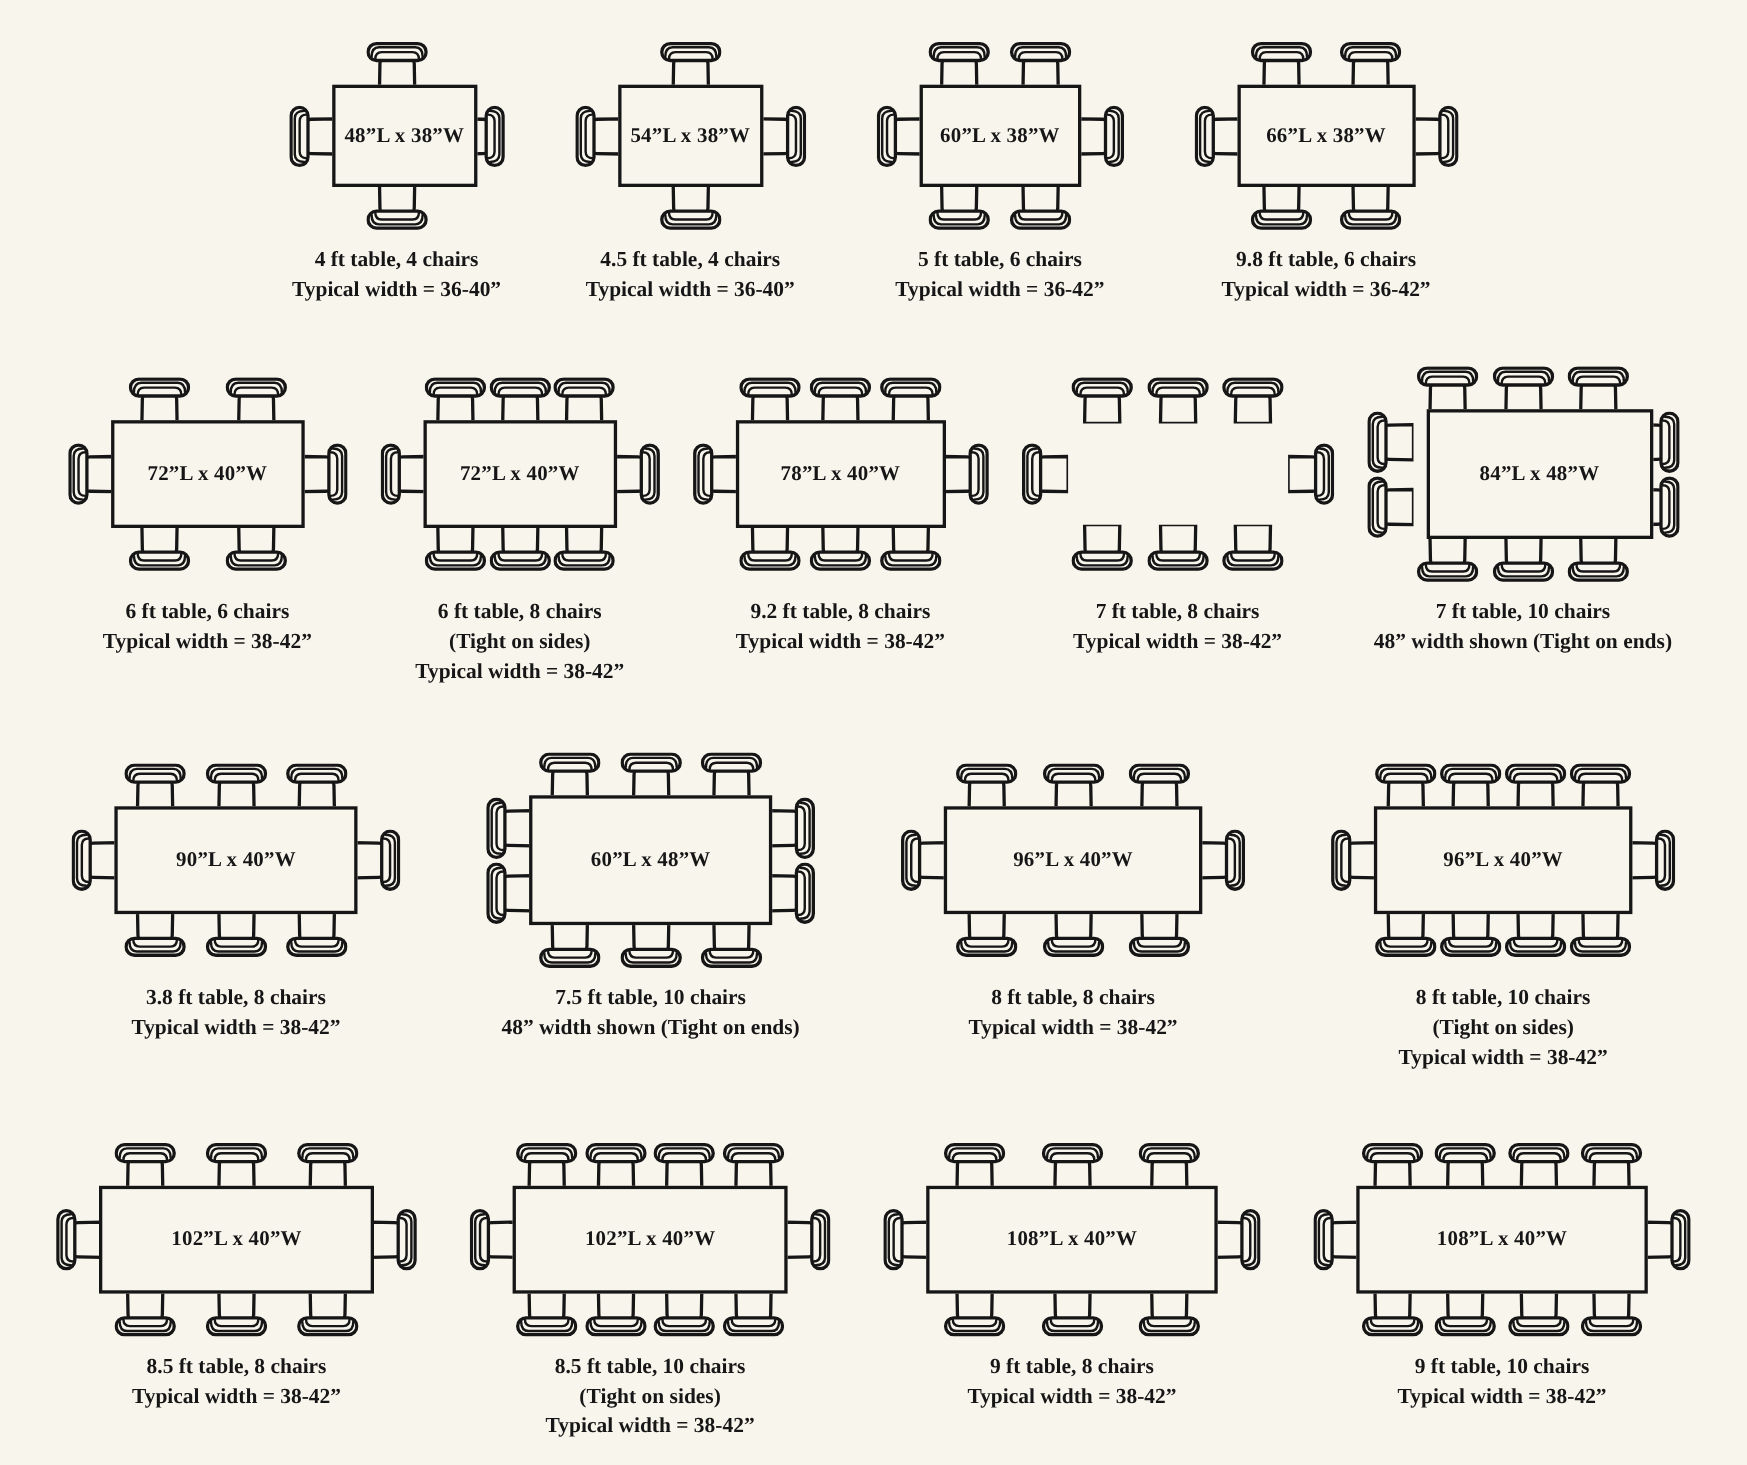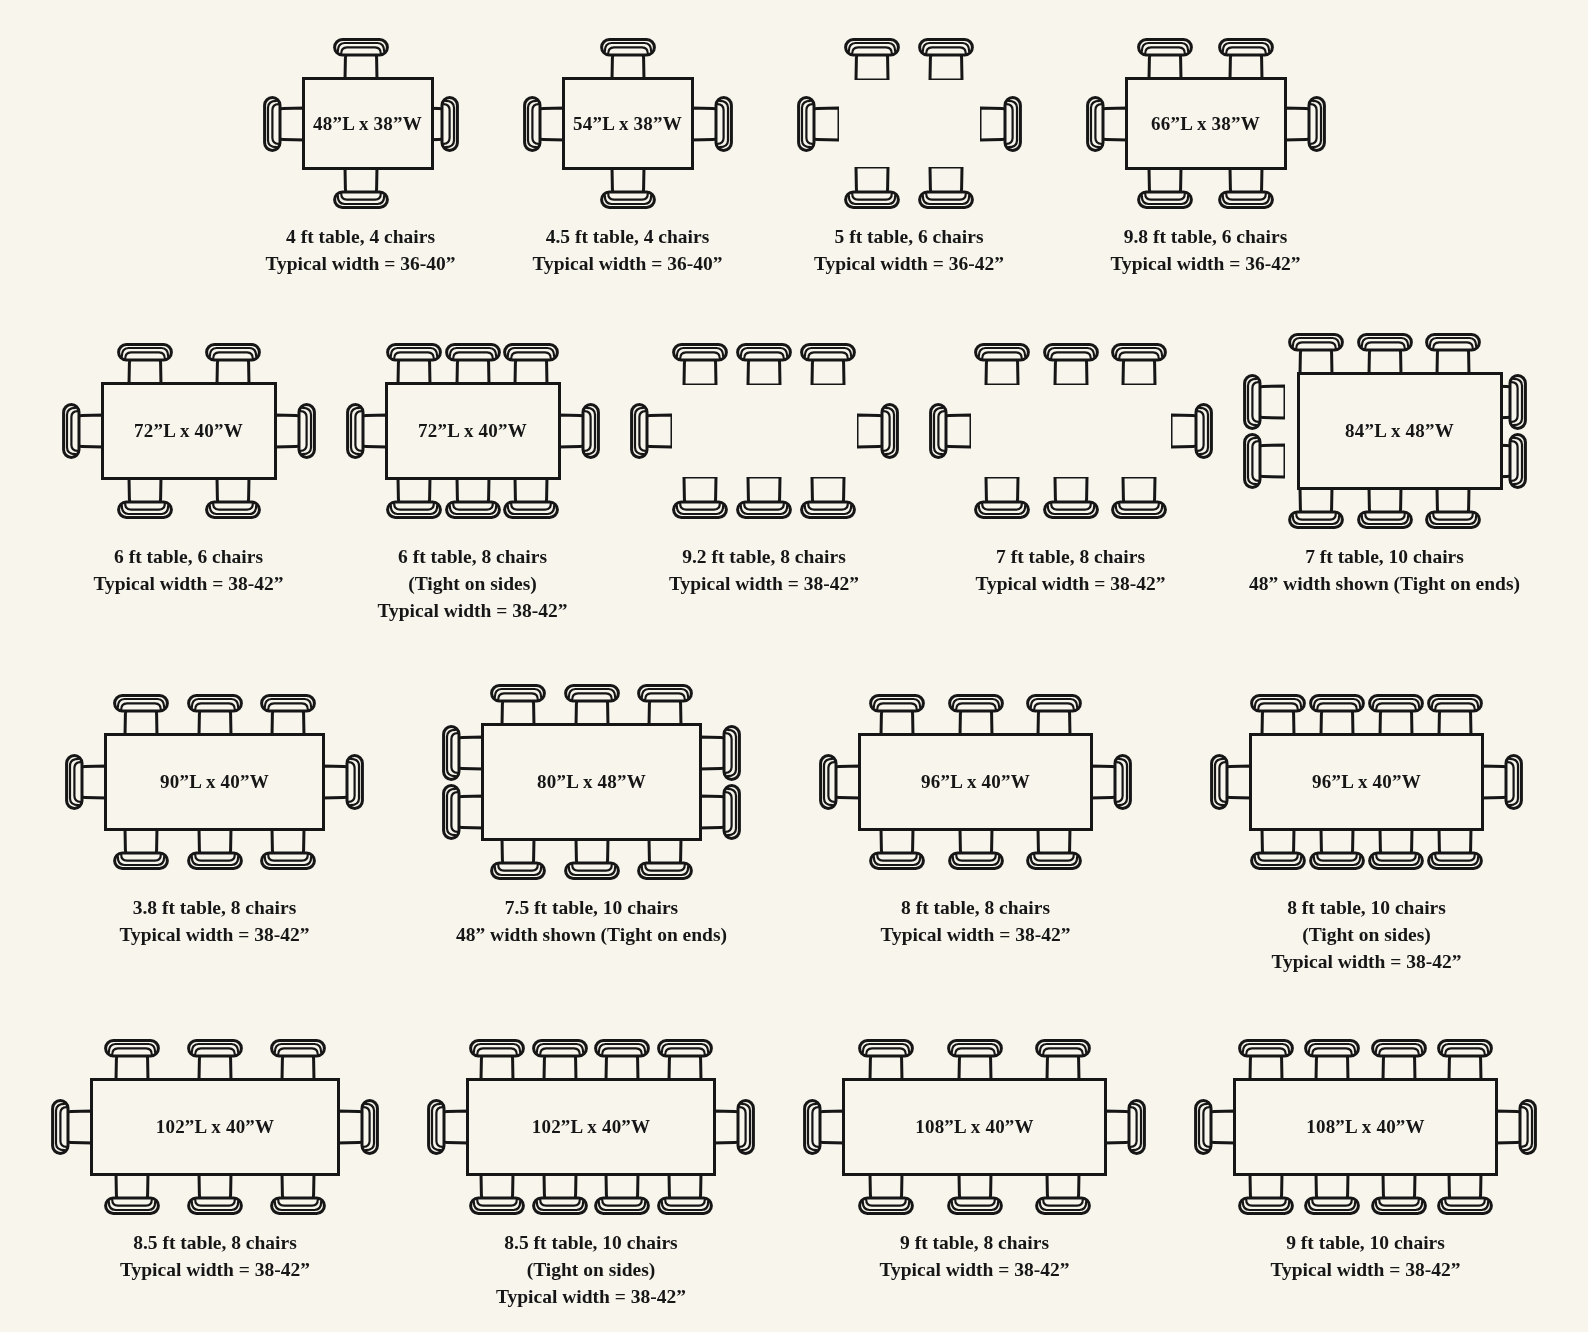--- a/index.html
+++ b/index.html
@@ -207,20 +207,23 @@
               </g>
             </svg>
             <svg viewBox="0 0 42 56" width="42" height="56" class="chair" style="top: 57.5px; left: 183px;">
               <g transform="translate(42 0) rotate(90)">
                 <path class="body" d="M12,42 L12.4,20 Q12.4,13.5 18.4,13.5 L37.6,13.5 Q43.6,13.5 43.6,20 L44,42 Z"></path>
                 <rect class="body" x="1.6" y="1.6" width="52.8" height="15.4" rx="7.7"></rect>
                 <path class="thin" d="M4.8,13.5 Q4.8,5.2 11.5,5 L44.5,5 Q51.2,5.2 51.2,13.5"></path>
                 <path class="thin" d="M8.2,15.6 Q8.2,9.6 14,9.4 L42,9.4 Q47.8,9.6 47.8,15.6"></path>
               </g>
             </svg>
+            <div class="tabletop" style="left: 39px; top: 39px; width: 147px; height: 93px;">
+              <div class="table-label">60”L x 38”W</div>
+            </div>
           </div>
         </div>
         <div class="caption">
           <div>5 ft table, 6 chairs</div>
           <div>Typical width = 36-42”</div>
         </div>
       </div>
       <div class="figure">
         <div class="slot" style="height: 171px;">
           <div class="diagram" style="width: 240px; height: 171px;">
@@ -483,20 +486,23 @@
               </g>
             </svg>
             <svg viewBox="0 0 42 56" width="42" height="56" class="chair" style="top: 60px; left: 227px;">
               <g transform="translate(42 0) rotate(90)">
                 <path class="body" d="M12,42 L12.4,20 Q12.4,13.5 18.4,13.5 L37.6,13.5 Q43.6,13.5 43.6,20 L44,42 Z"></path>
                 <rect class="body" x="1.6" y="1.6" width="52.8" height="15.4" rx="7.7"></rect>
                 <path class="thin" d="M4.8,13.5 Q4.8,5.2 11.5,5 L44.5,5 Q51.2,5.2 51.2,13.5"></path>
                 <path class="thin" d="M8.2,15.6 Q8.2,9.6 14,9.4 L42,9.4 Q47.8,9.6 47.8,15.6"></path>
               </g>
             </svg>
+            <div class="tabletop" style="left: 39px; top: 39px; width: 191px; height: 98px;">
+              <div class="table-label">78”L x 40”W</div>
+            </div>
           </div>
         </div>
         <div class="caption">
           <div>9.2 ft table, 8 chairs</div>
           <div>Typical width = 38-42”</div>
         </div>
       </div>
       <div class="figure">
         <div class="slot" style="height: 196px;">
           <div class="diagram" style="width: 284px; height: 176px;">
@@ -820,21 +826,21 @@
             </svg>
             <svg viewBox="0 0 42 56" width="42" height="56" class="chair" style="top: 99.5px; left: 257px;">
               <g transform="translate(42 0) rotate(90)">
                 <path class="body" d="M12,42 L12.4,20 Q12.4,13.5 18.4,13.5 L37.6,13.5 Q43.6,13.5 43.6,20 L44,42 Z"></path>
                 <rect class="body" x="1.6" y="1.6" width="52.8" height="15.4" rx="7.7"></rect>
                 <path class="thin" d="M4.8,13.5 Q4.8,5.2 11.5,5 L44.5,5 Q51.2,5.2 51.2,13.5"></path>
                 <path class="thin" d="M8.2,15.6 Q8.2,9.6 14,9.4 L42,9.4 Q47.8,9.6 47.8,15.6"></path>
               </g>
             </svg>
             <div class="tabletop" style="left: 39px; top: 39px; width: 221px; height: 118px;">
-              <div class="table-label">80”L x 48”W</div>
+              <div class="table-label">60”L x 48”W</div>
             </div>
           </div>
         </div>
         <div class="caption">
           <div>7.5 ft table, 10 chairs</div>
           <div>48” width shown (Tight on ends)</div>
         </div>
       </div>
       <div class="figure">
         <div class="slot" style="height: 196px;">

